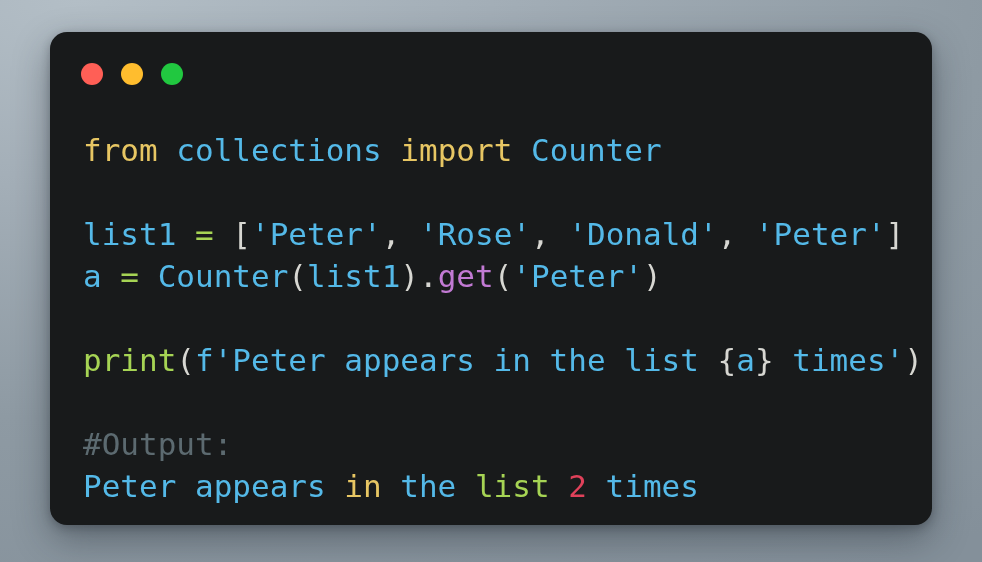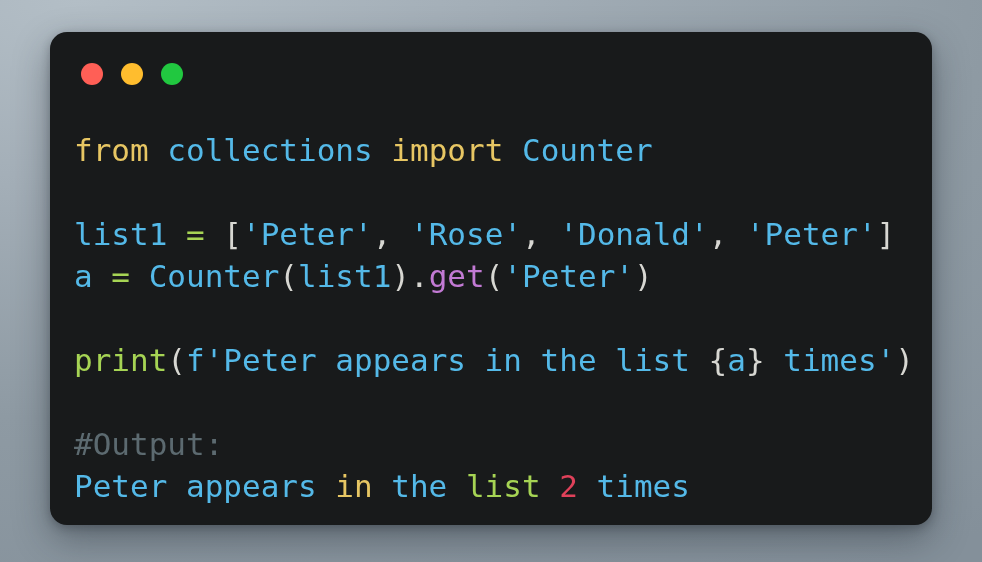--- a/index.html
+++ b/index.html
@@ -51,21 +51,21 @@
     border-radius: 50%;
     display: block;
   }
   .dot.red    { background: #ff5f56; }
   .dot.yellow { background: #ffbd2e; }
   .dot.green  { background: #21c840; }
 
   
   #code-area {
     position: absolute;
-    left: 24px;
+    left: 33px;
     top: 97px;
     right: 10px;
     font-size: 31px;
     line-height: 42px;
     letter-spacing: 0px;
     white-space: pre;
     font-family: "DejaVu Sans Mono", monospace;
   }
   .code-line {
     height: 42px;

